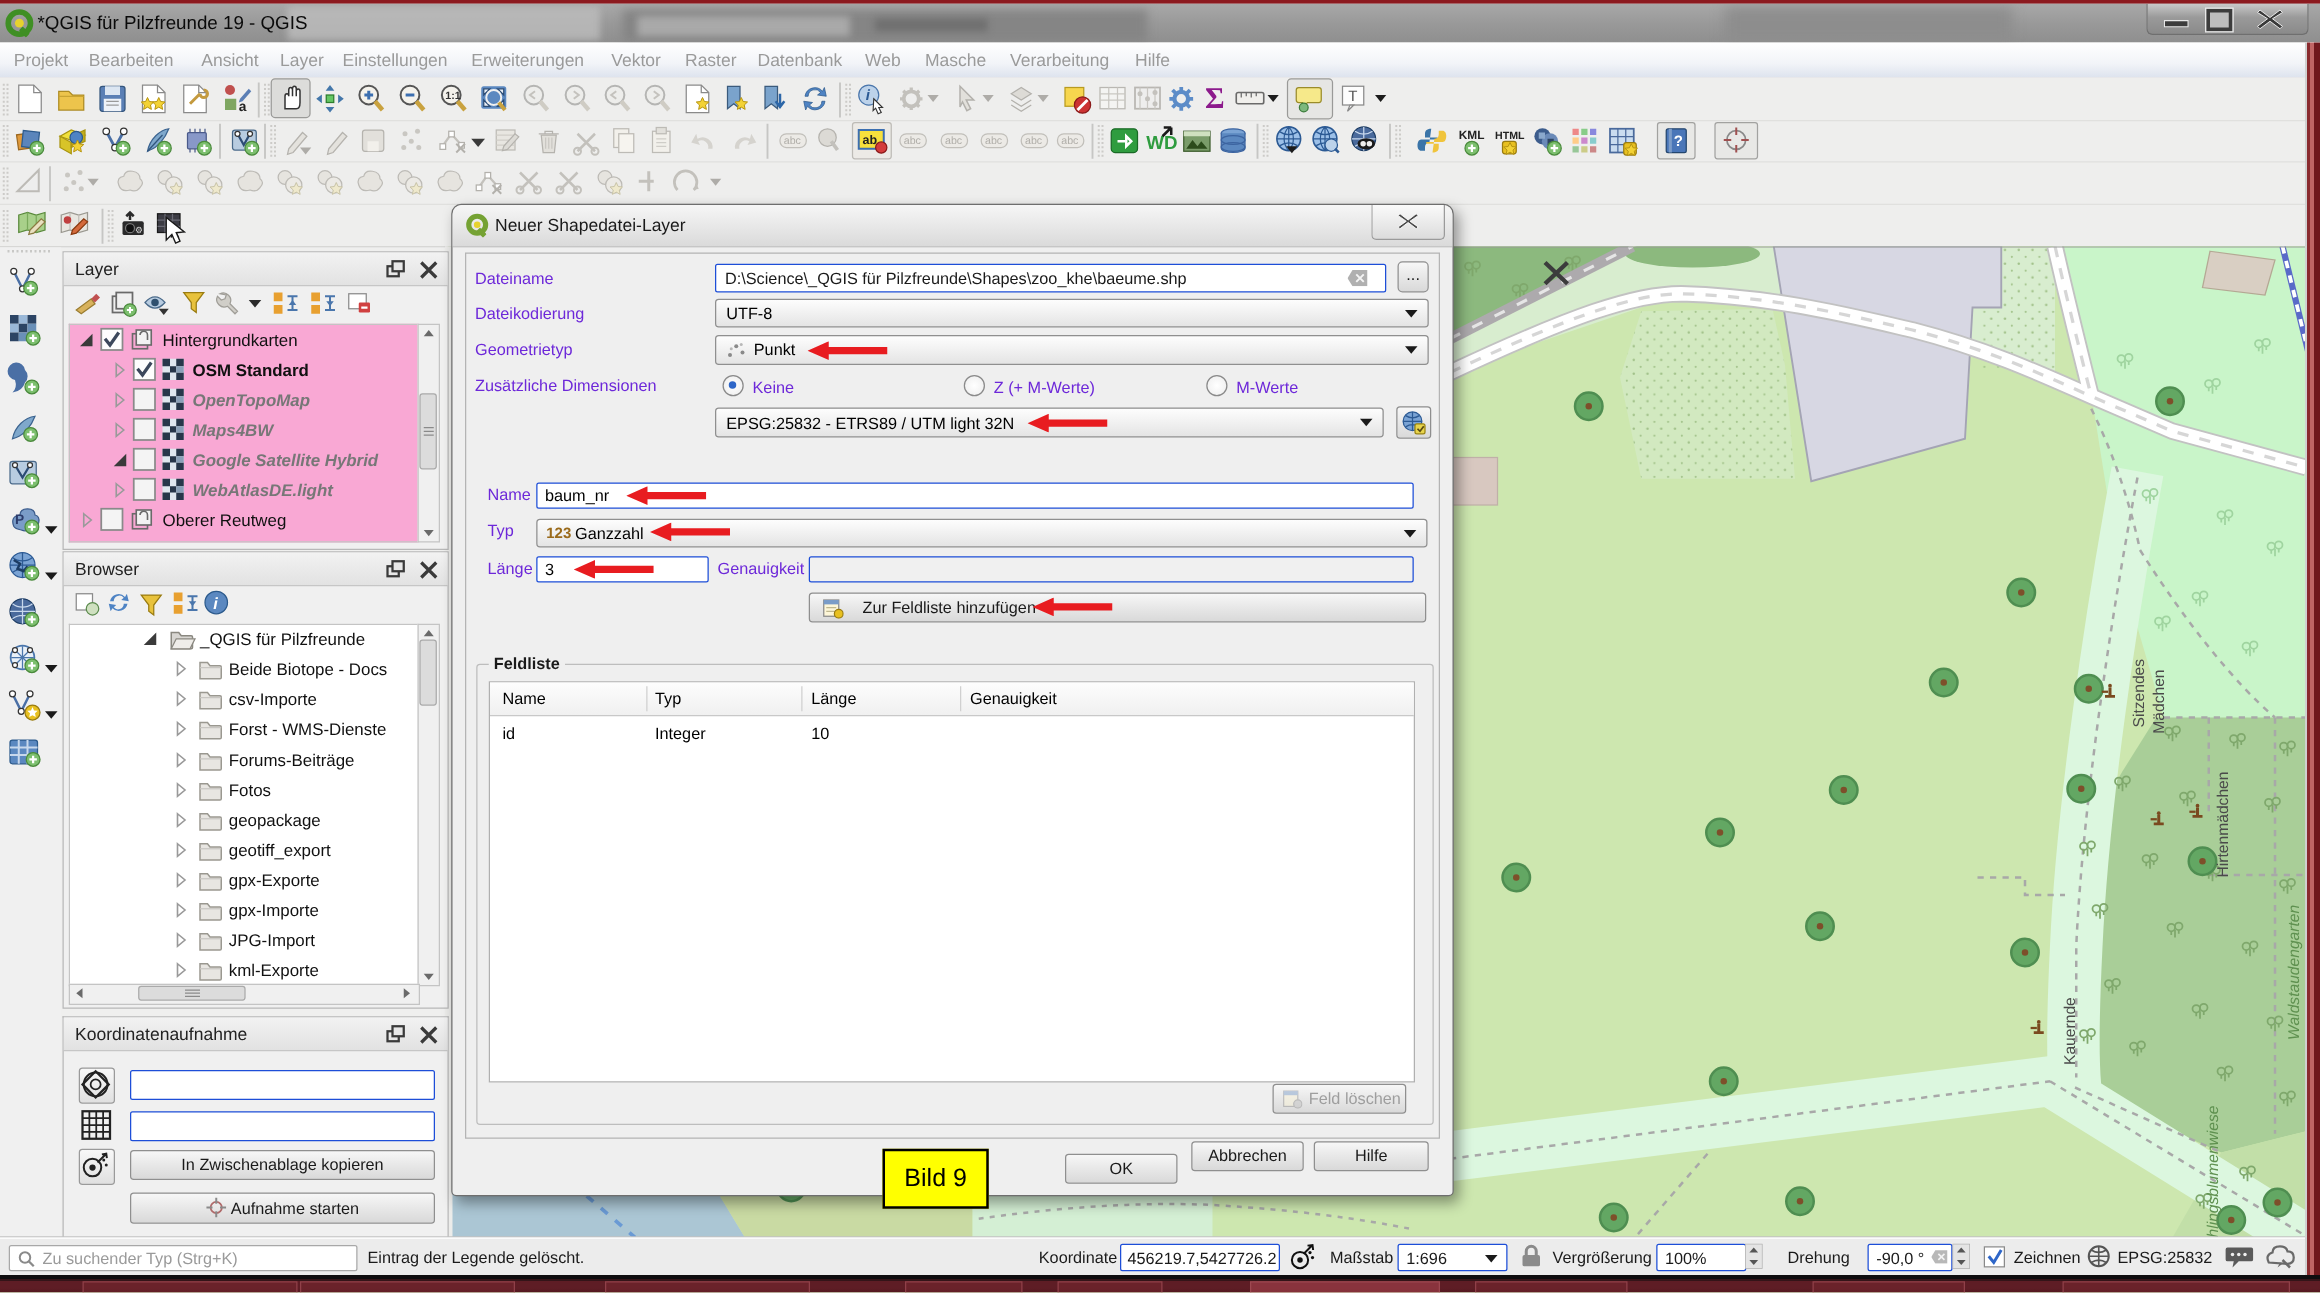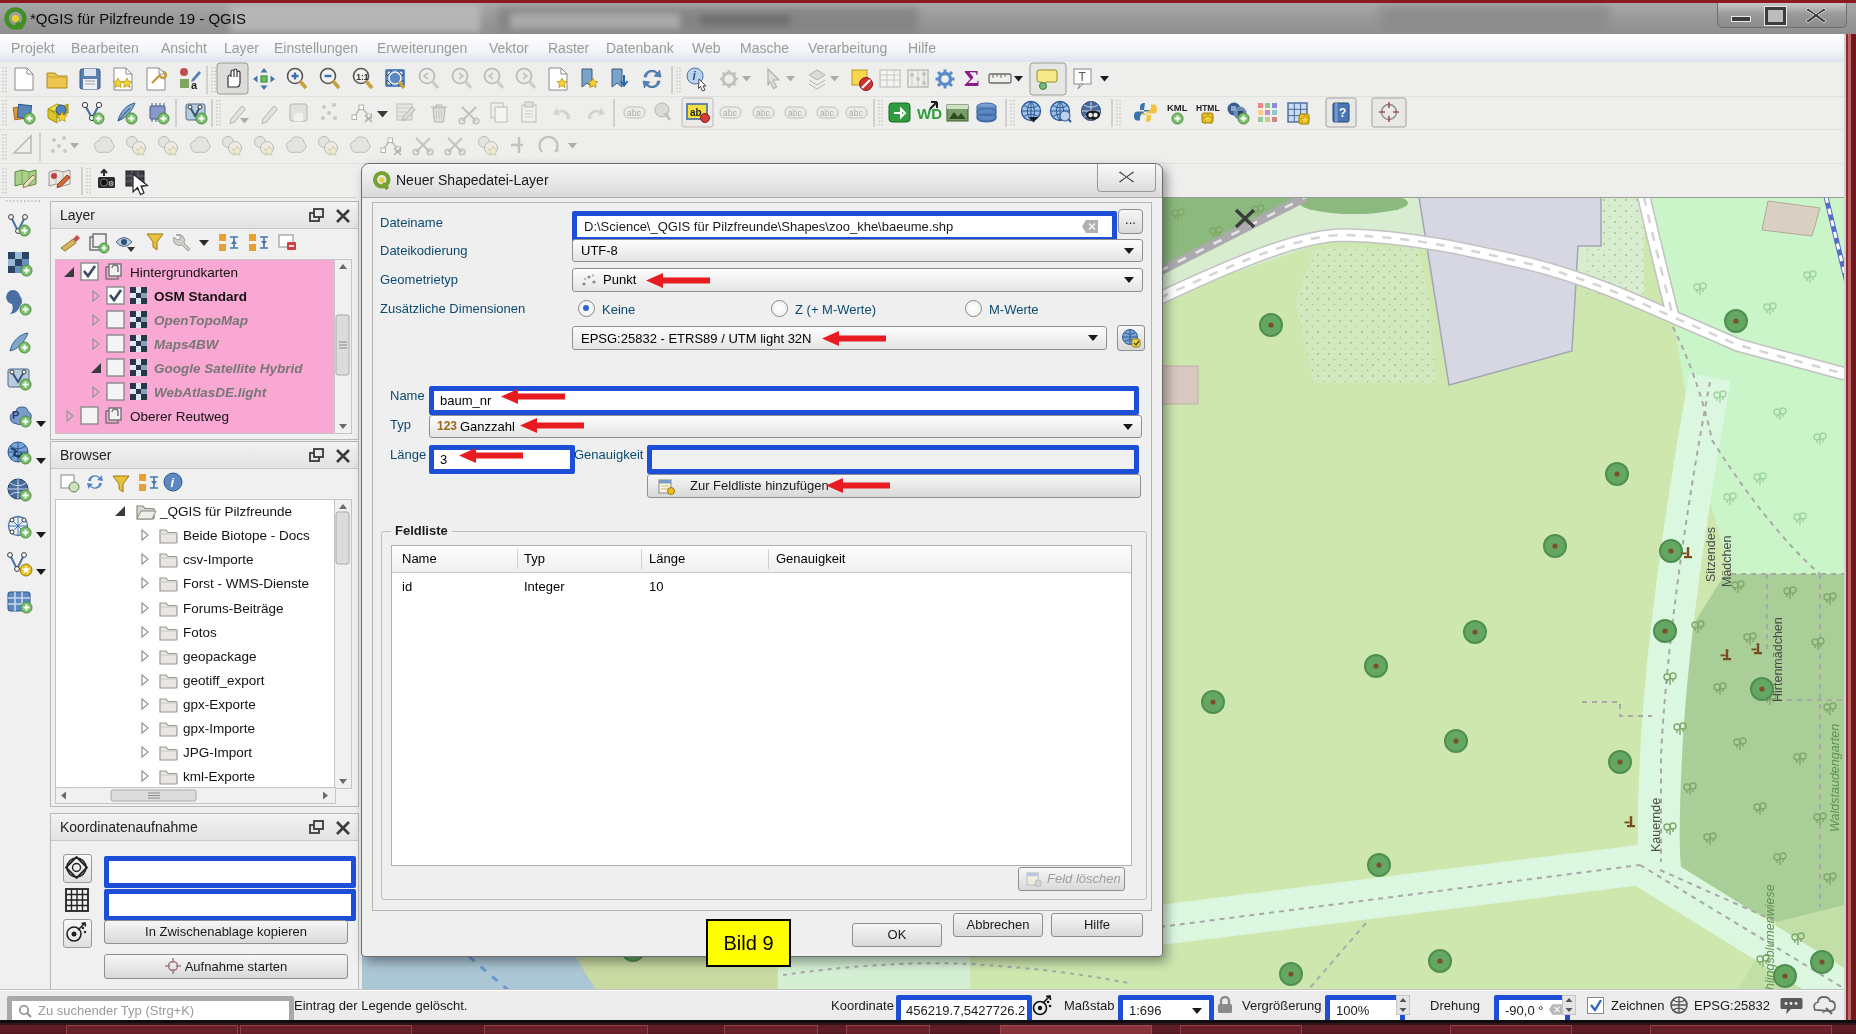--- a/index.html
+++ b/index.html
@@ -27,29 +27,29 @@
   .ptitle span{position:absolute;left:9px;top:5px;font-size:14px;color:#222;}
   
   #dialog{left:361px;top:163px;width:800px;height:792px;background:#efefef;
     border:1px solid #6e6e6e;border-radius:8px 8px 4px 4px;
     box-shadow:4px 5px 11px rgba(0,0,0,.38);}
   #dlgtitle{position:absolute;left:0;top:0;width:100%;height:33px;
     background:linear-gradient(#f6f6f6,#dadada);border-bottom:1px solid #ababab;
     border-radius:8px 8px 0 0;}
   #dlgframe{position:absolute;left:10px;top:38px;width:778px;height:707px;
     border:1px solid #b4b4b4;background:#efefef;}
-  .fld{position:absolute;background:#fff;border:5px solid #1d4ed8;border-radius:2px;text-align:center;}
+  .fld{position:absolute;background:#fff;border:1px solid #1d4ed8;border-radius:2px;text-align:center;}
   .combo{position:absolute;background:linear-gradient(#fdfdfd,#f2f2f2 45%,#e4e4e4);
      border:1px solid #8f8f8f;border-radius:3px;}
   .carr{position:absolute;width:0;height:0;border-left:5px solid transparent;
      border-right:5px solid transparent;border-top:6px solid #1a1a1a;}
   .btn{position:absolute;background:linear-gradient(#f7f7f7,#e9e9e9 45%,#d9d9d9);
      border:1px solid #8f8f8f;border-radius:3px;text-align:center;
      font-size:13px;color:#1a1a1a;}
-  .lbl{position:absolute;font-size:13px;color:#0c4a6e;white-space:nowrap;}
+  .lbl{position:absolute;font-size:13px;color:#6d28d9;white-space:nowrap;}
   .group{position:absolute;border:1px solid #bdbdbd;border-radius:3px;}
   .gtitle{position:absolute;top:-9px;left:9px;background:#efefef;padding:0 4px;
      font-size:13px;font-weight:bold;color:#1a1a1a;}
   .radio{position:absolute;width:15px;height:15px;border:1px solid #8a8a8a;
      border-radius:50%;background:radial-gradient(#ffffff,#ececec);}
   .arrow{position:absolute;}
   
   #statusbar{left:0;top:990px;width:1856px;height:30px;background:#ececec;
      border-top:1px solid #fff;box-shadow:0 -1px 0 #c2c2c2;font-size:13px;color:#1a1a1a;}
   #taskbar{left:0;top:1020px;width:1856px;height:14px;
@@ -1325,21 +1325,21 @@
      <span class="txt" style="left:257px;top:5px;font-size:13px">Länge</span>
      <span class="txt" style="left:384px;top:5px;font-size:13px">Genauigkeit</span>
      <div class="abs" style="left:125px;top:3px;width:1px;height:20px;background:#d0d0d0"></div>
      <div class="abs" style="left:249px;top:3px;width:1px;height:20px;background:#d0d0d0"></div>
      <div class="abs" style="left:376px;top:3px;width:1px;height:20px;background:#d0d0d0"></div>
    </div>
    <span class="txt" style="left:10px;top:33px;font-size:13px">id</span>
    <span class="txt" style="left:132px;top:33px;font-size:13px">Integer</span>
    <span class="txt" style="left:257px;top:33px;font-size:13px">10</span>
  </div>
- <div class="btn" style="left:656px;top:703px;width:105px;height:22px;color:#9e9e9e;font-style:italic;">
+ <div class="btn" style="left:656px;top:703px;width:105px;height:22px;color:#9e9e9e;">
    <svg class="abs" style="left:7px;top:3px;opacity:.45" width="16" height="16" viewBox="0 0 17 17">
         <rect x="1" y="2" width="12" height="13" fill="#fdf6d8" stroke="#8a8a8a"></rect>
         <rect x="1" y="2" width="12" height="3.5" fill="#7a9cc8"></rect>
         <circle cx="13" cy="13" r="3.5" fill="#c0c0c0" stroke="#8a8a8a"></circle>
       </svg>
    <span class="txt" style="left:28px;top:3px;font-size:13px">Feld löschen</span>
  </div>
 
  <div class="btn" style="left:490px;top:759px;width:88px;height:22px;line-height:22px;">OK</div>
  <div class="btn" style="left:591px;top:749px;width:88px;height:22px;line-height:22px;">Abbrechen</div>

